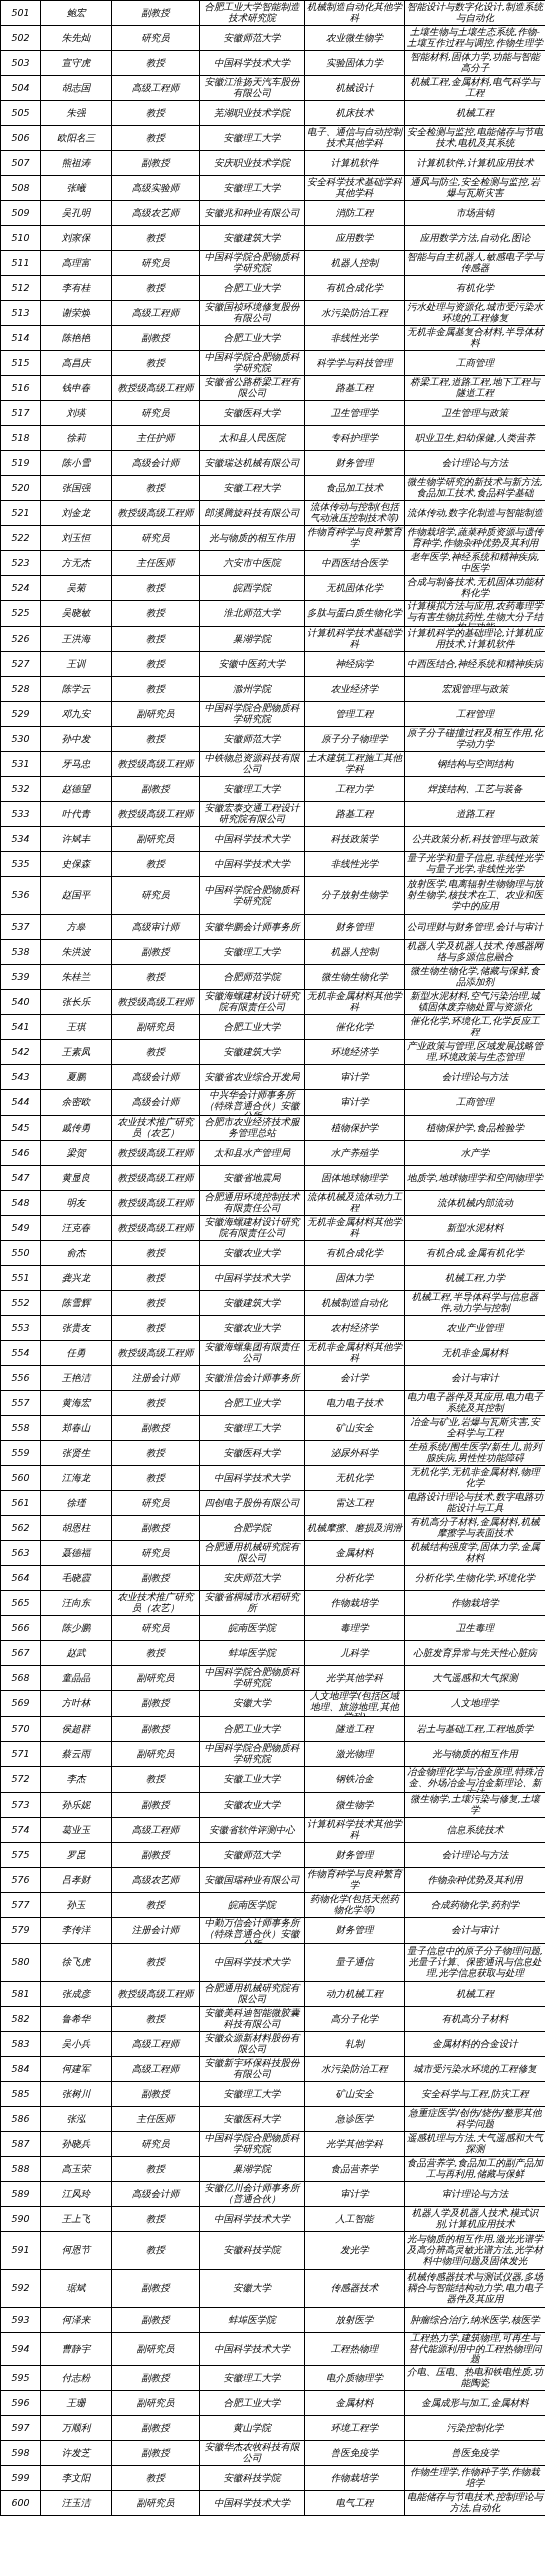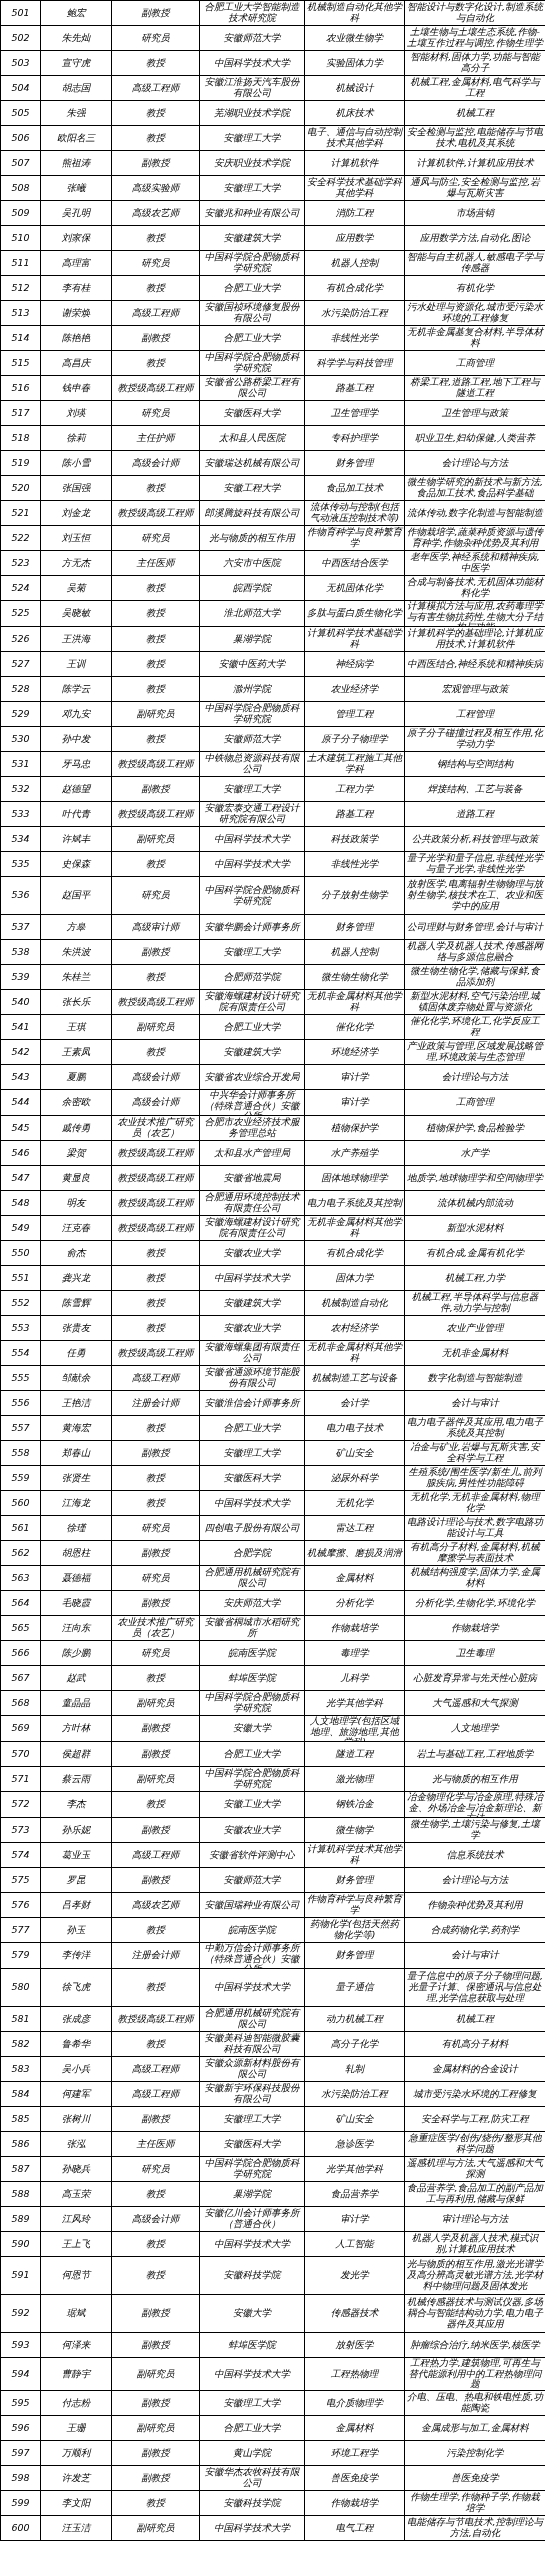--- a/index.html
+++ b/index.html
@@ -427,21 +427,21 @@
         <td>教授级高级工程师</td>
         <td>安徽省地震局</td>
         <td>固体地球物理学</td>
         <td>地质学,地球物理学和空间物理学</td>
       </tr>
       <tr>
         <td>548</td>
         <td>明友</td>
         <td>教授级高级工程师</td>
         <td>合肥通用环境控制技术有限责任公司</td>
-        <td>电力电子系统及其控制</td>
+        <td>流体机械及流体动力工程</td>
         <td>流体机械内部流动</td>
       </tr>
       <tr>
         <td>549</td>
         <td>汪克春</td>
         <td>教授级高级工程师</td>
         <td>安徽海螺建材设计研究院有限责任公司</td>
         <td>无机非金属材料其他学科</td>
         <td>新型水泥材料</td>
       </tr>
@@ -477,28 +477,20 @@
         <td>农村经济学</td>
         <td>农业产业管理</td>
       </tr>
       <tr>
         <td>554</td>
         <td>任勇</td>
         <td>教授级高级工程师</td>
         <td>安徽海螺集团有限责任公司</td>
         <td>无机非金属材料其他学科</td>
         <td>无机非金属材料</td>
-      </tr>
-      <tr>
-        <td>555</td>
-        <td>邹献余</td>
-        <td>高级工程师</td>
-        <td>安徽省通源环境节能股份有限公司</td>
-        <td>机械制造工艺与设备</td>
-        <td>数字化制造与智能制造</td>
       </tr>
       <tr>
         <td>556</td>
         <td>王艳洁</td>
         <td>注册会计师</td>
         <td>安徽淮信会计师事务所</td>
         <td>会计学</td>
         <td>会计与审计</td>
       </tr>
       <tr>

